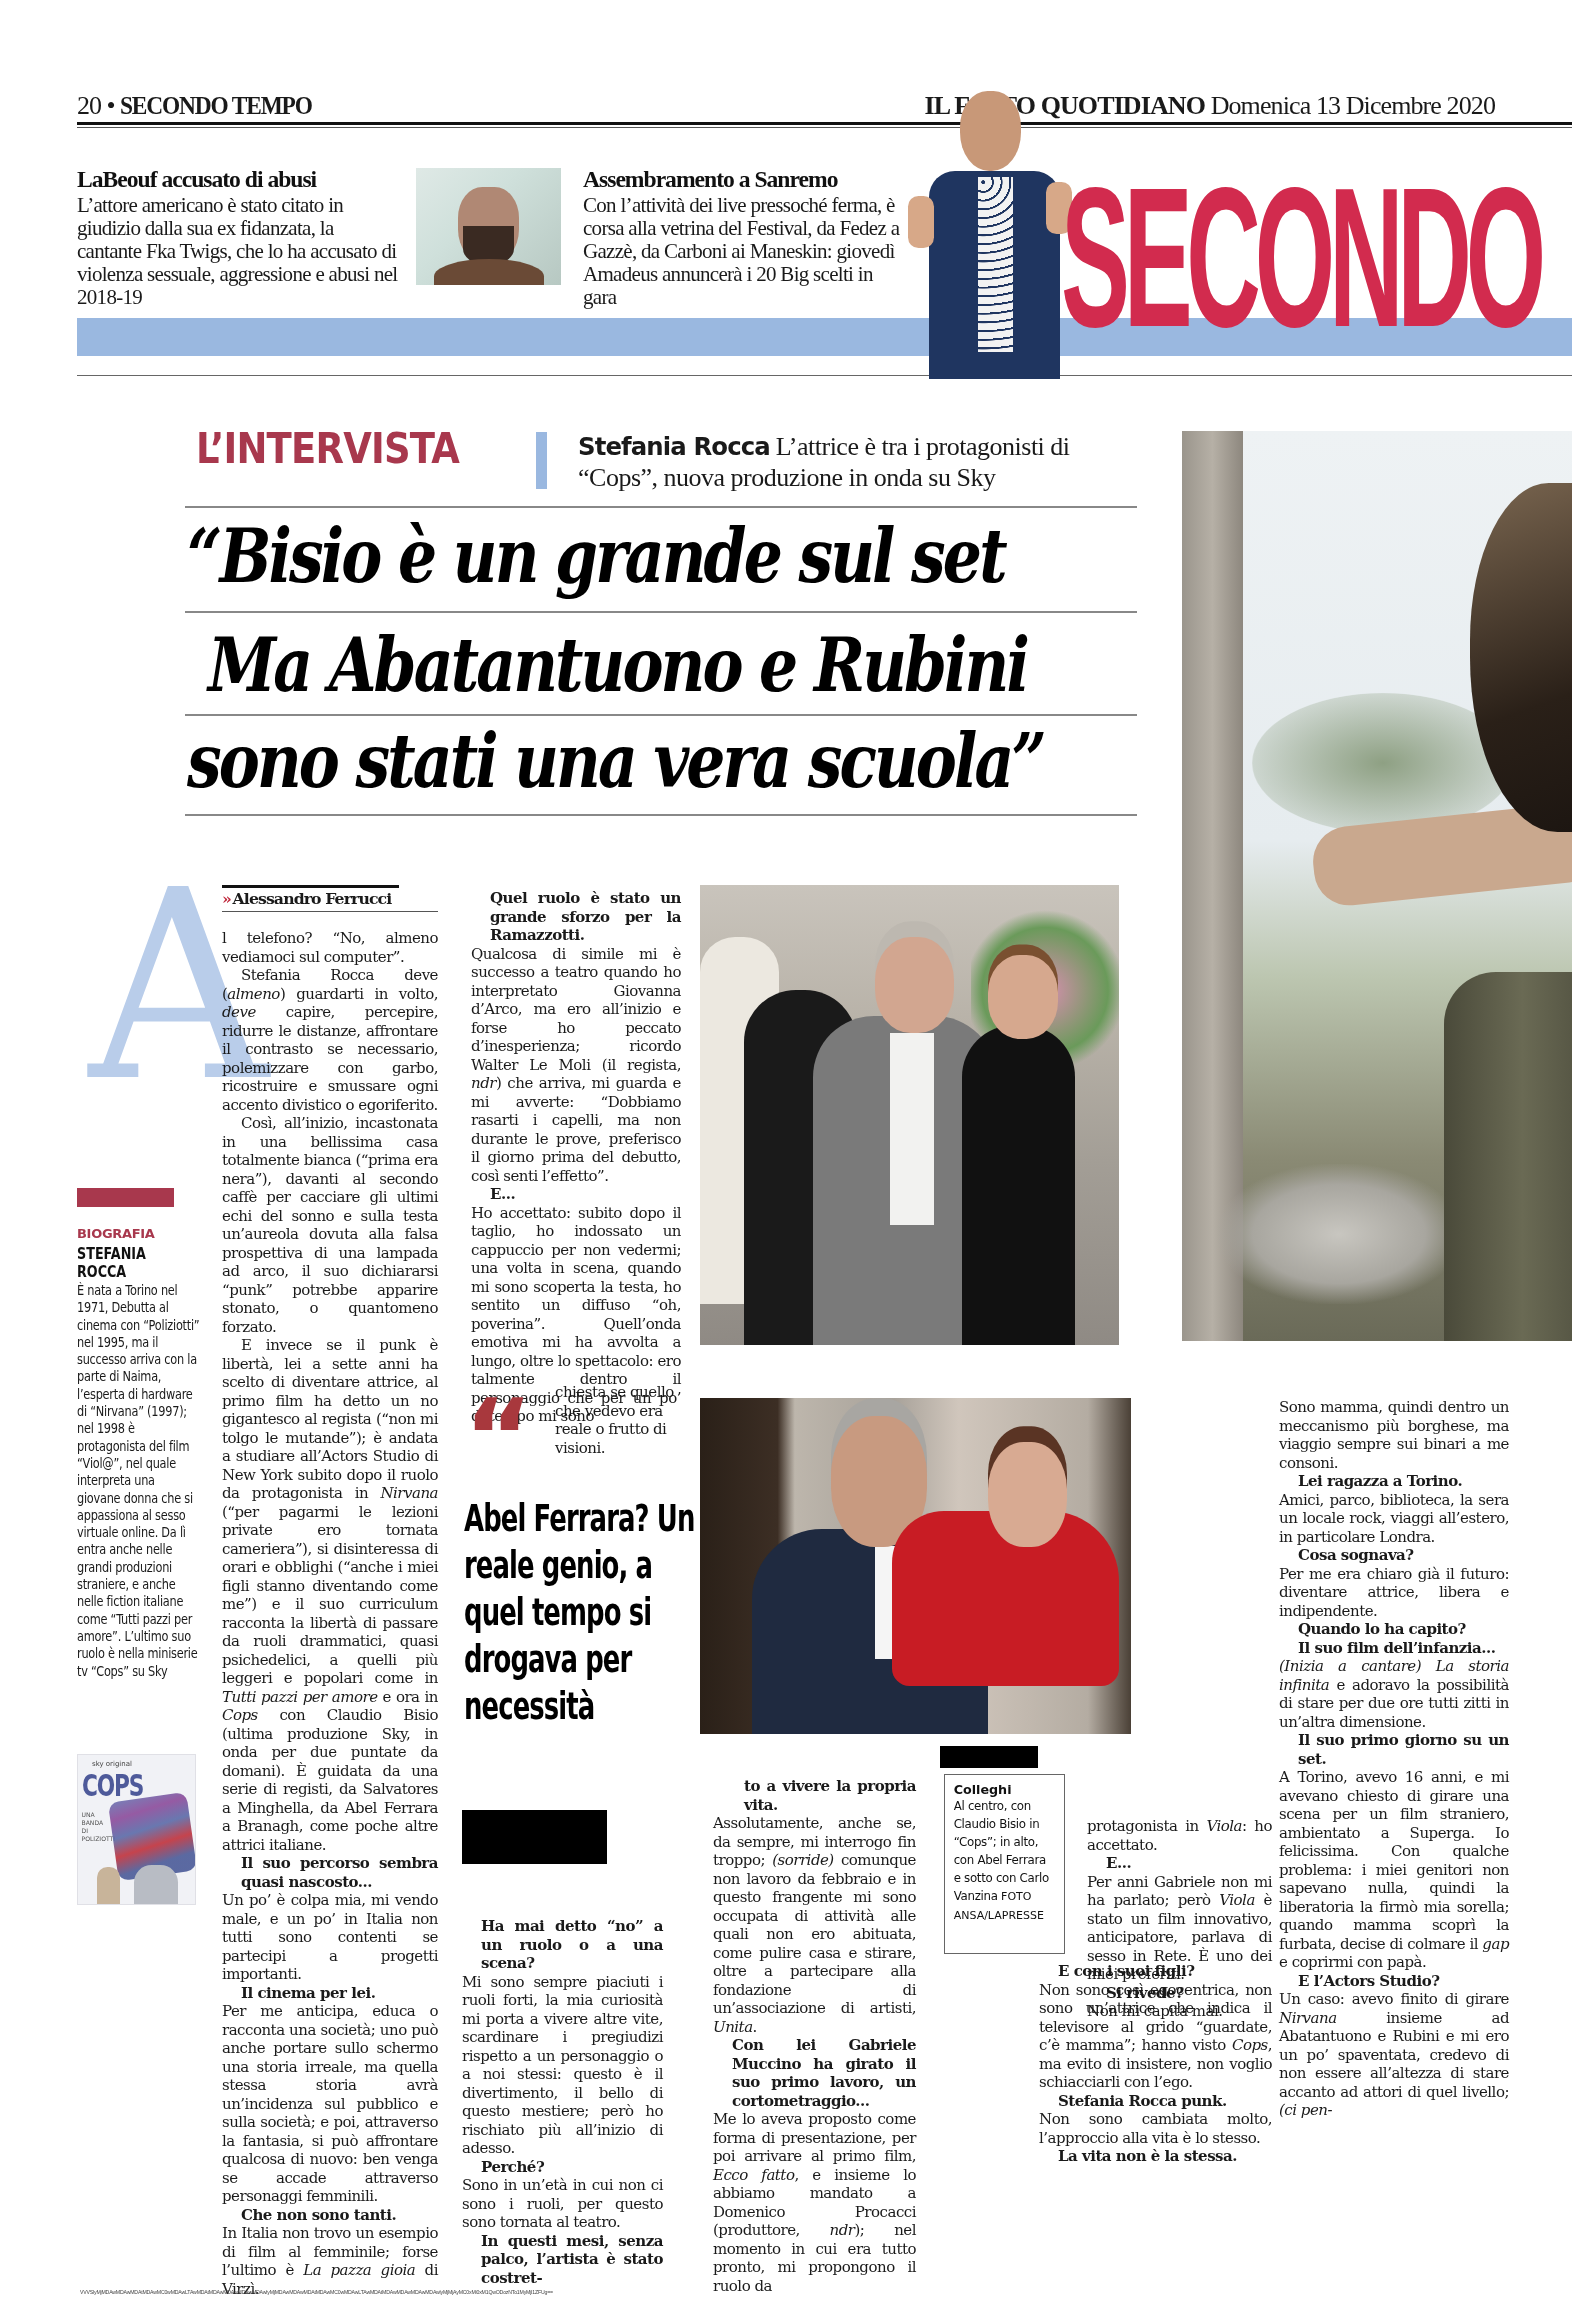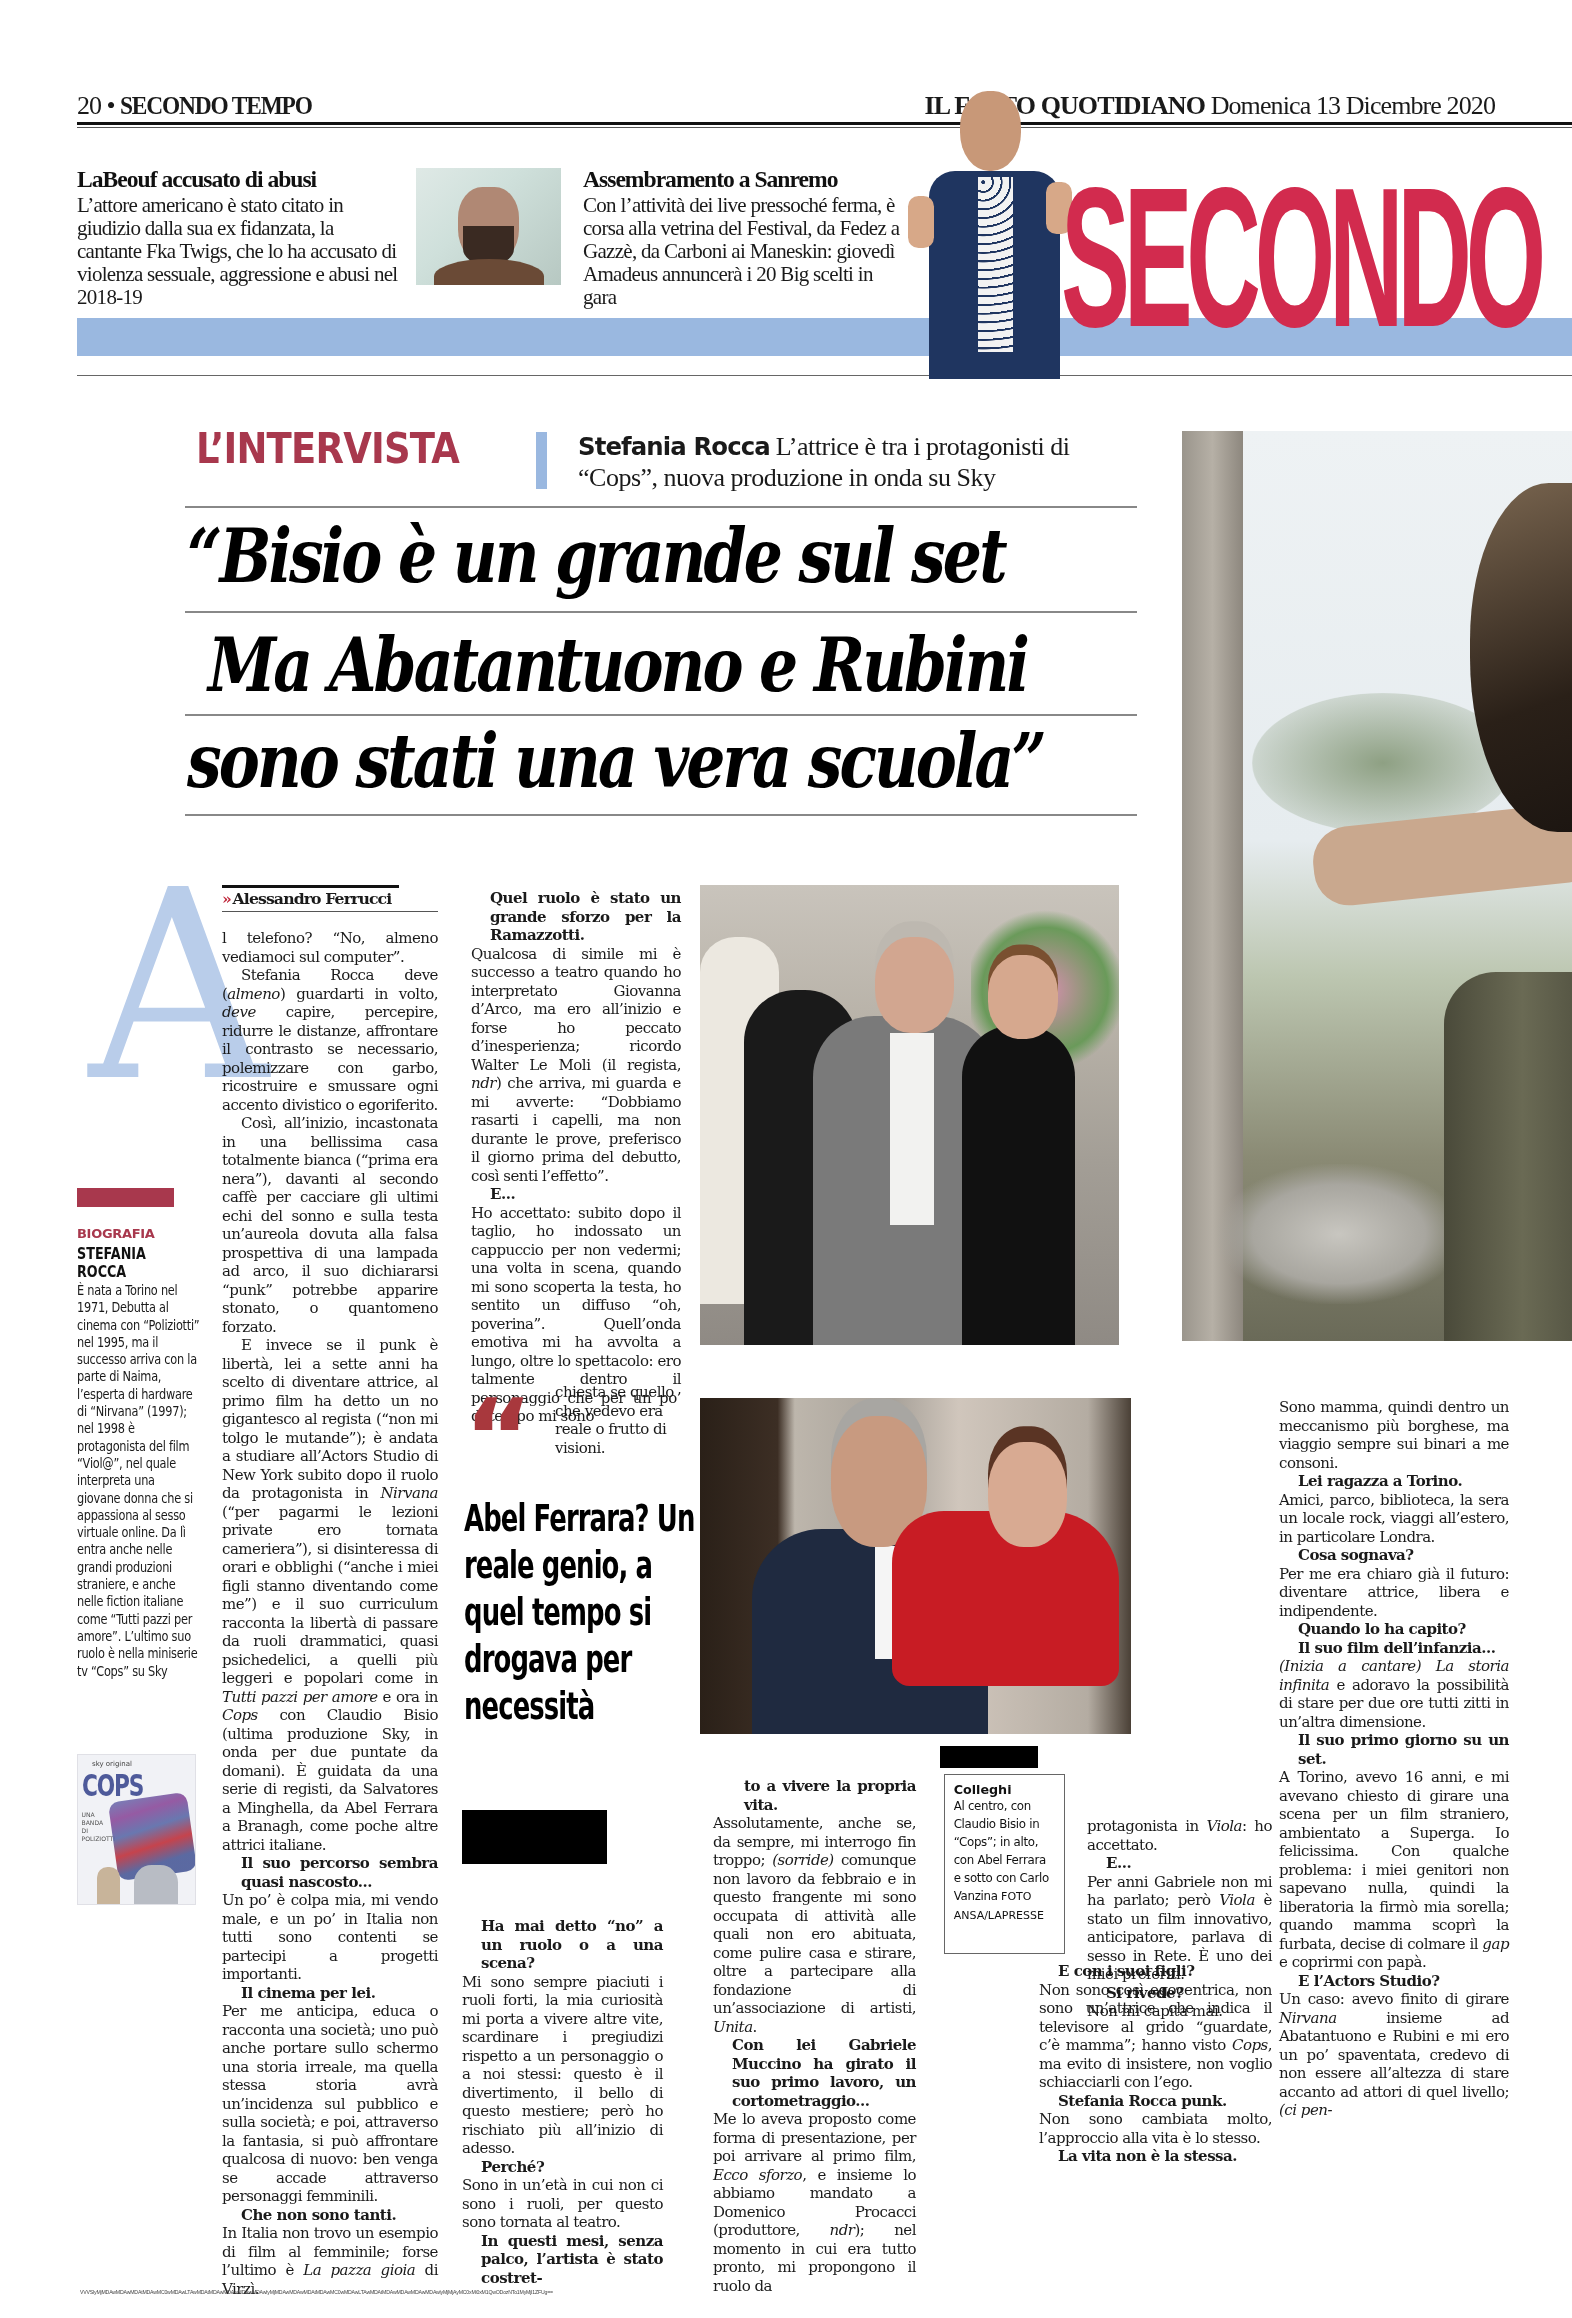--- a/index.html
+++ b/index.html
@@ -259,21 +259,21 @@
     <div class="manhead"></div>
     <div class="woman"></div>
     <div class="womanhead"></div>
 </div>
 <div class="abs black-box2"></div>
 
 <div class="abs body-col col3">
   <p class="q-block" style="padding-left:31px">to a vivere la propria vita.</p>
   <p class="noind"><span>Assolutamente, anche se, da sempre, mi interrogo fin troppo; </span><i>(sorride)</i><span> comunque non lavoro da febbraio e in questo frangente mi sono occupata di attività alle quali non ero abituata, come pulire casa e stirare, oltre a partecipare alla fondazione di un’associazione di artisti, </span><i>Unita</i><span>.</span></p>
   <p class="q-block">Con lei Gabriele Muccino ha girato il suo primo lavoro, un cortometraggio...</p>
-  <p class="noind"><span>Me lo aveva proposto come forma di presentazione, per poi arrivare al primo film, </span><i>Ecco sforzo</i><span>, e insieme lo abbiamo mandato a Domenico Procacci (produttore, </span><i>ndr</i><span>); nel momento in cui era tutto pronto, mi propongono il ruolo da</span></p>
+  <p class="noind"><span>Me lo aveva proposto come forma di presentazione, per poi arrivare al primo film, </span><i>Ecco fatto</i><span>, e insieme lo abbiamo mandato a Domenico Procacci (produttore, </span><i>ndr</i><span>); nel momento in cui era tutto pronto, mi propongono il ruolo da</span></p>
 </div>
 
 <div class="abs caption-box">
   <div class="cap-title">Colleghi</div>
   <div class="cap-text"><span>Al centro, con Claudio Bisio in “Cops”; in alto, con Abel Ferrara e sotto con Carlo Vanzina</span> <span class="cap-credit">FOTO ANSA/LAPRESSE</span></div>
 </div>
 
 <div class="abs body-col col4">
   <p class="noind"><span>protagonista in </span><i>Viola</i><span>: ho accettato.</span></p>
   <p class="q-block">E...</p>

